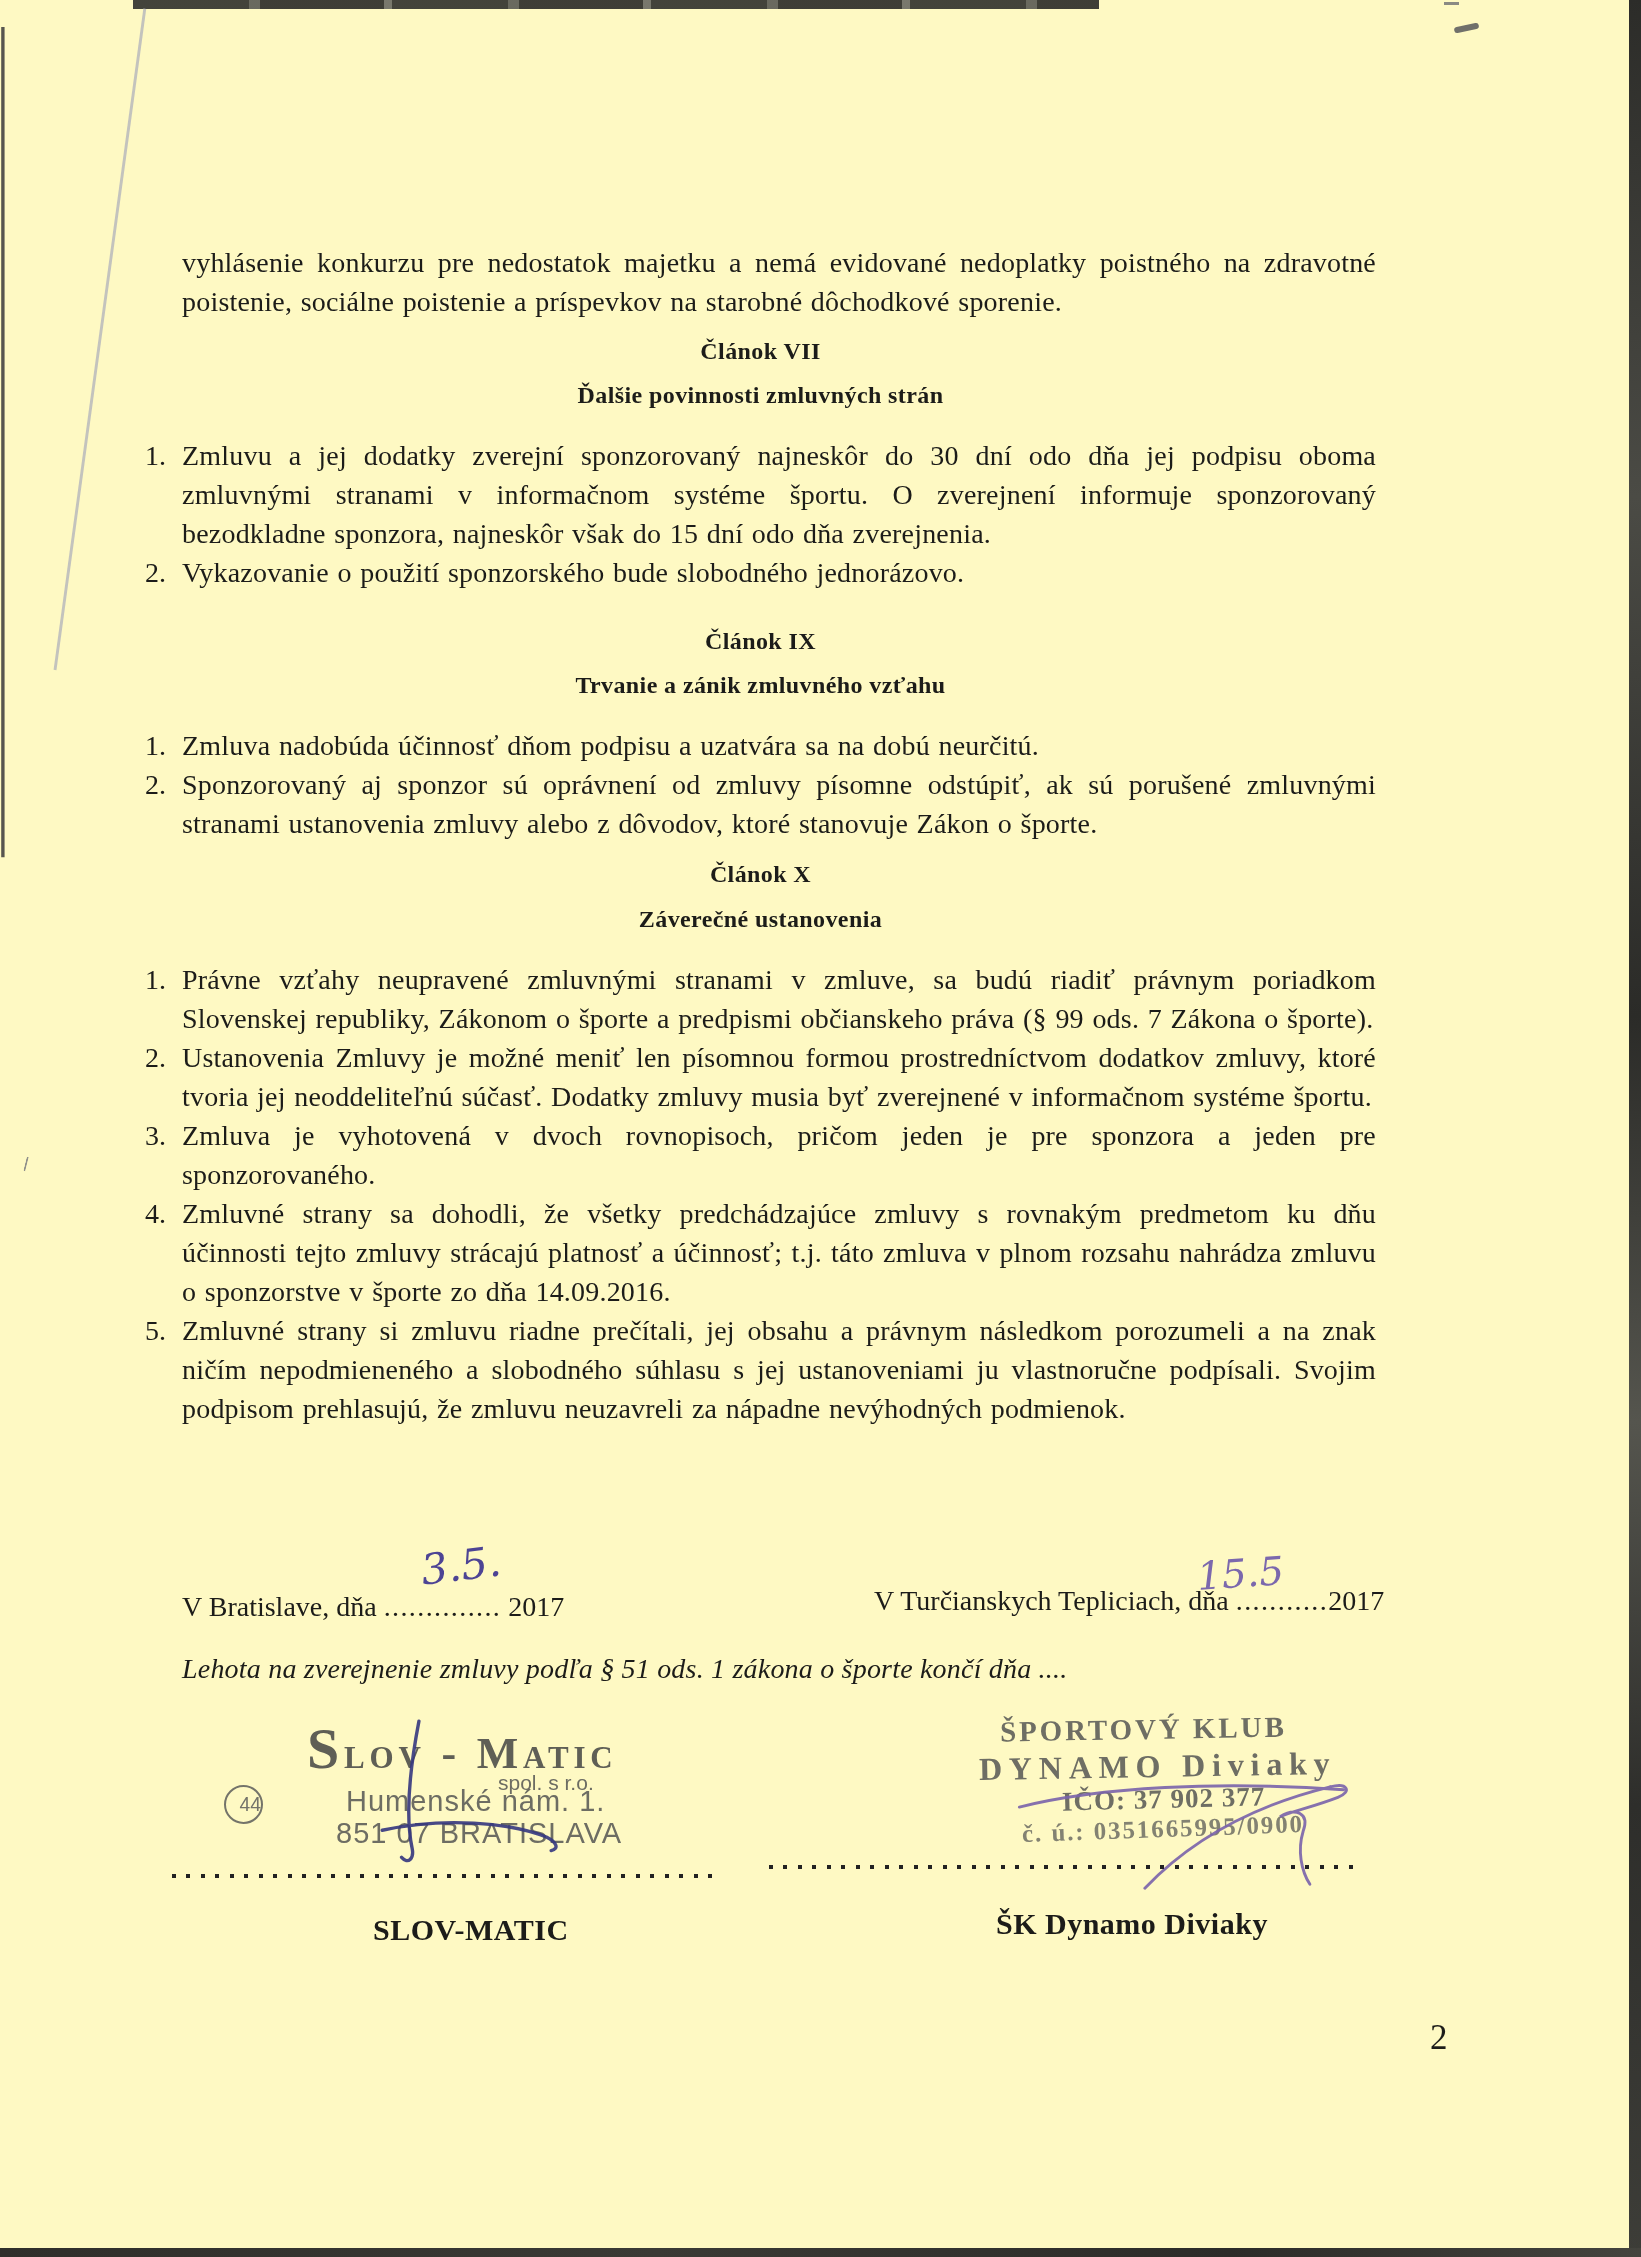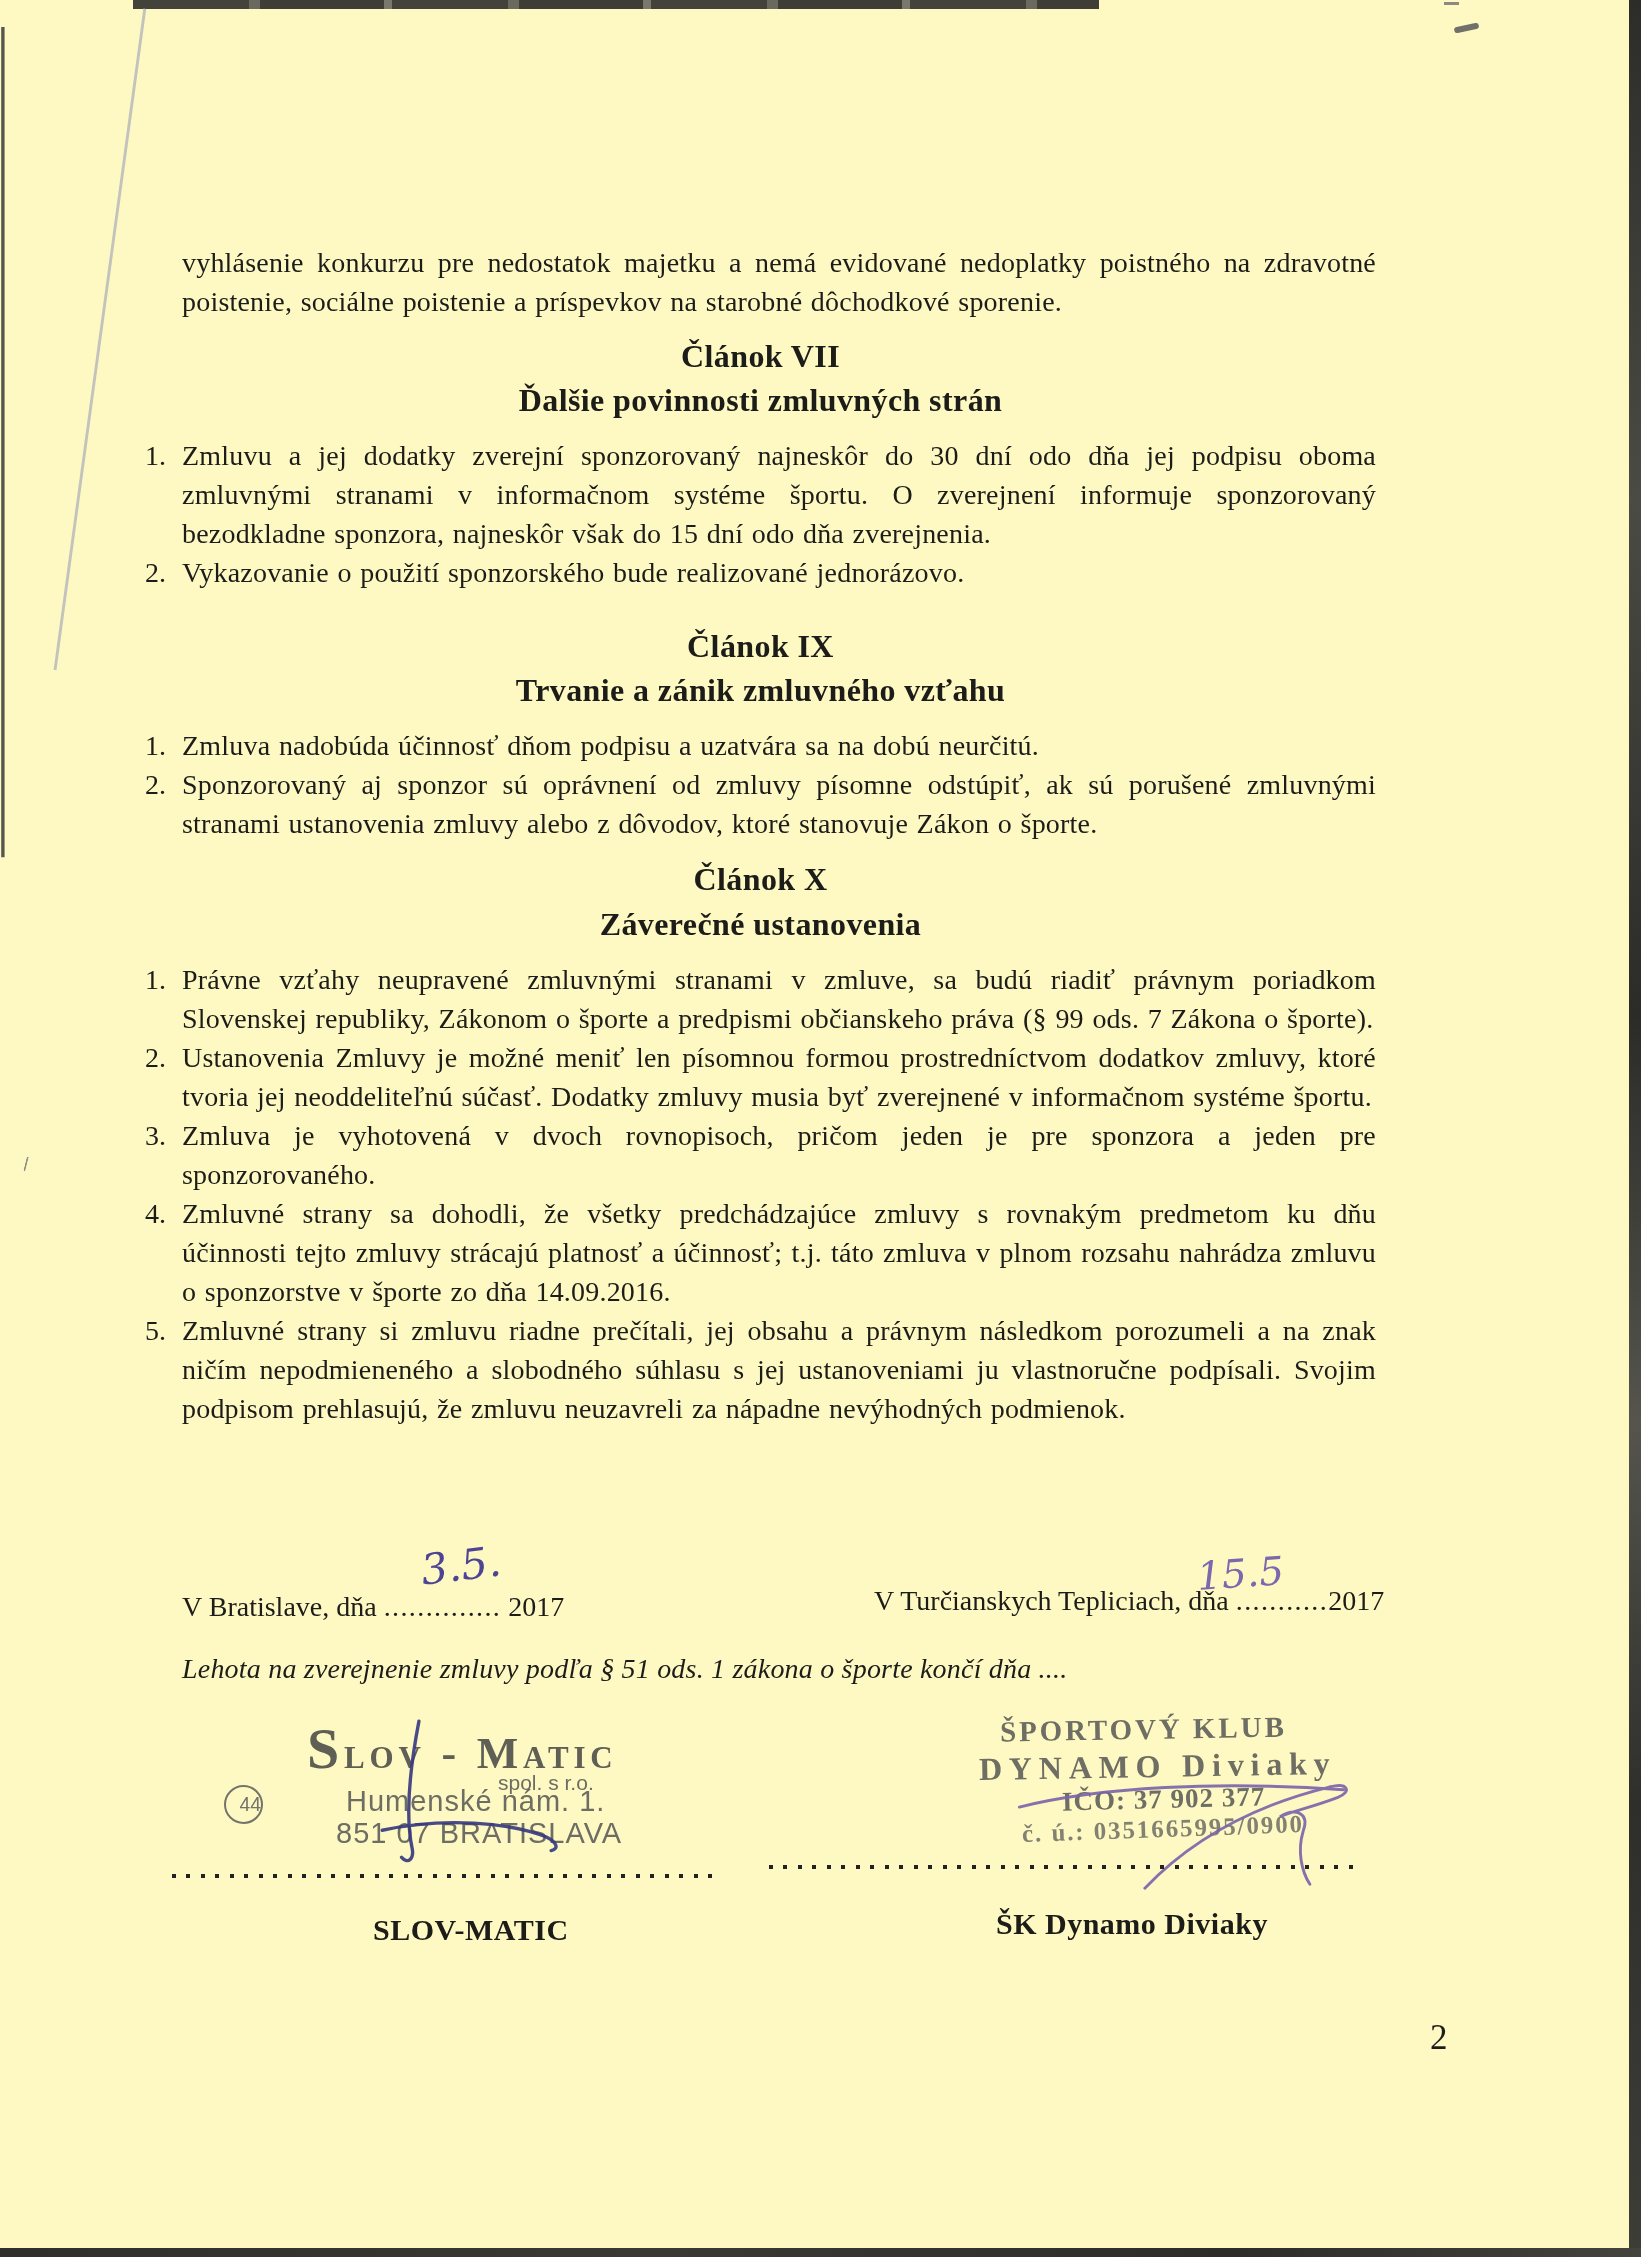--- a/index.html
+++ b/index.html
@@ -31,21 +31,21 @@
   .tiny-mark-2 { left:1444px; top:1.9px; width:15.4px; height:2.9px; background:#8a8a83; }
   .margin-smudge { left:25px; top:1157px; width:3.9px; height:14.5px; border-left:2.9px solid #90908a; transform:rotate(14deg); border-radius:1.9px; }
 
   
   .para {
     left:182px; width:1194px; font-size:28px; line-height:39px;
     text-align:justify; letter-spacing:0.2px; word-spacing:1.4px;
   }
   .a-title, .a-sub {
     left:145px; width:1231px; text-align:center;
-    font-weight:bold; font-size:32px; letter-spacing:0.4px;
+    font-weight:bold; font-size:24px; letter-spacing:0.4px;
   }
   .list { left:145px; width:1231px; }
   .li { display:flex; font-size:28px; line-height:39px; }
   .li .num { width:37px; flex:none; }
   .li .txt { flex:1; text-align:justify; letter-spacing:0.2px; word-spacing:1.4px; }
 
   .date-row { font-size:28px; }
   .dots { letter-spacing:1.4px; }
   .handwritten {
     font-family:"DejaVu Serif", serif; font-style:italic;
@@ -112,21 +112,21 @@
 
   <div class="abs a-title" style="top:338px">Článok VII</div>
   <div class="abs a-sub" style="top:382px">Ďalšie povinnosti zmluvných strán</div>
   <div class="abs list" style="top:436px">
     <div class="li">
       <span class="num">1.</span>
       <div class="txt">Zmluvu a jej dodatky zverejní sponzorovaný najneskôr do 30 dní odo dňa jej podpisu oboma zmluvnými stranami v informačnom systéme športu. O zverejnení informuje sponzorovaný bezodkladne sponzora, najneskôr však do 15 dní odo dňa zverejnenia.</div>
     </div>
     <div class="li">
       <span class="num">2.</span>
-      <div class="txt">Vykazovanie o použití sponzorského bude realizované jednorázovo.</div>
+      <div class="txt">Vykazovanie o použití sponzorského bude slobodného jednorázovo.</div>
     </div>
   </div>
 
   <div class="abs a-title" style="top:628px">Článok IX</div>
   <div class="abs a-sub" style="top:672px">Trvanie a zánik zmluvného vzťahu</div>
   <div class="abs list" style="top:726px">
     <div class="li">
       <span class="num">1.</span>
       <div class="txt">Zmluva nadobúda účinnosť dňom podpisu a uzatvára sa na dobú neurčitú.</div>
     </div>

